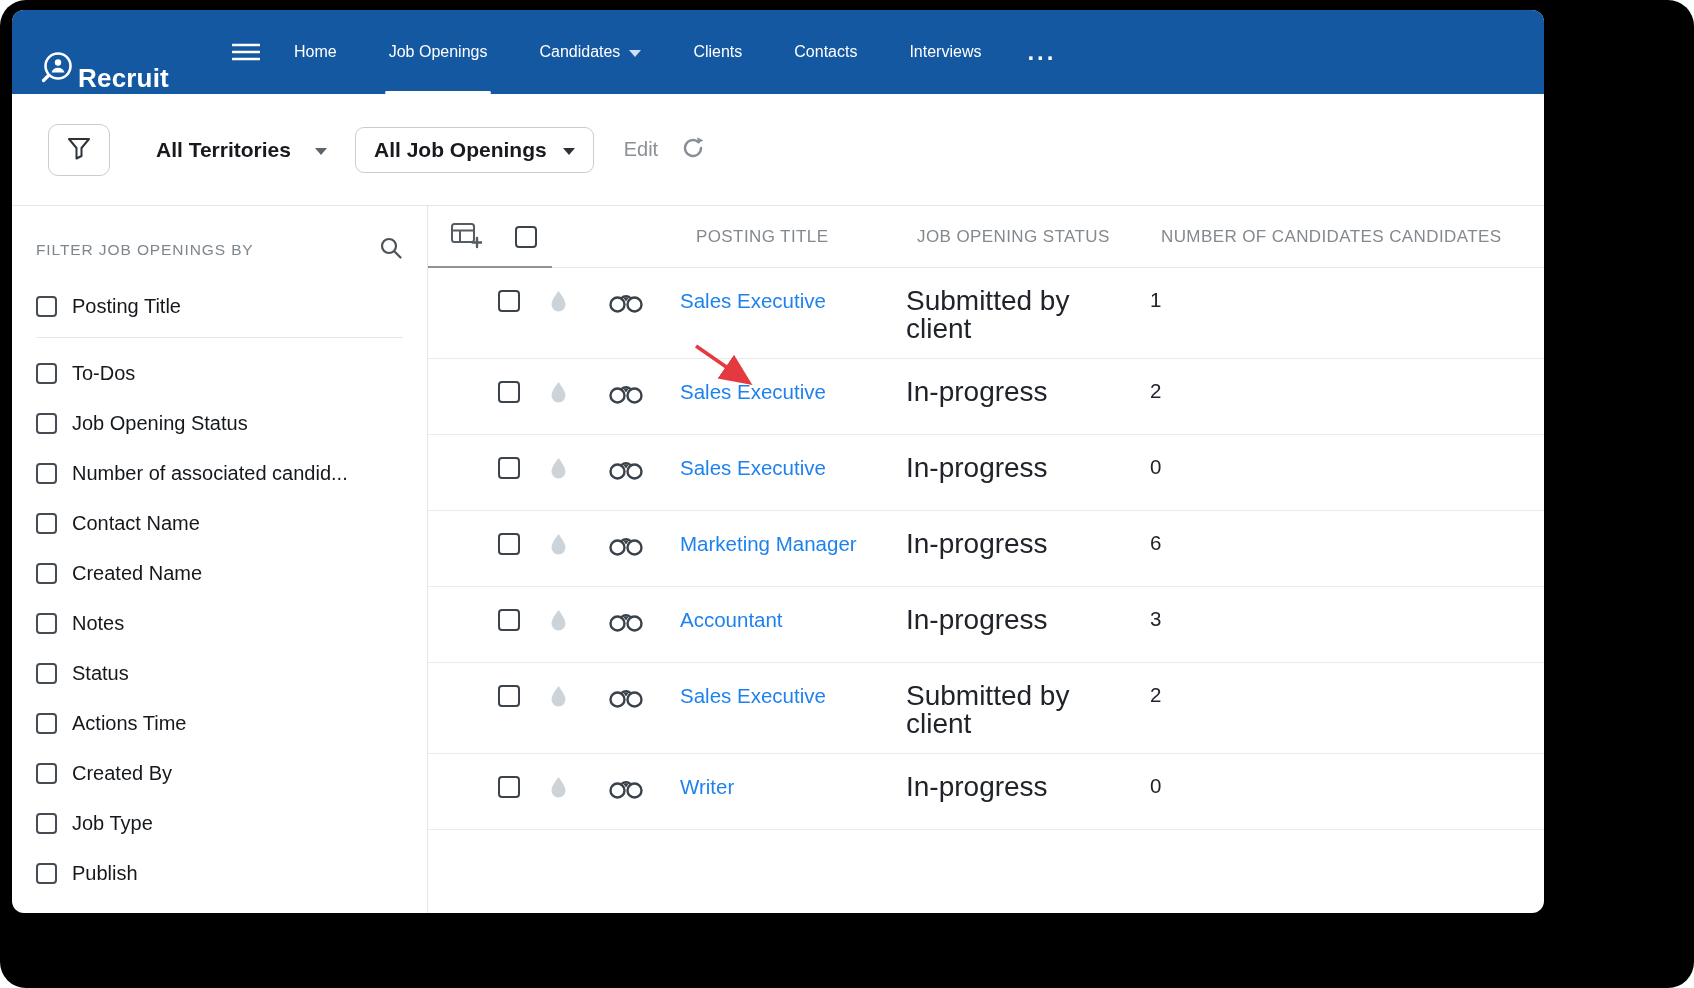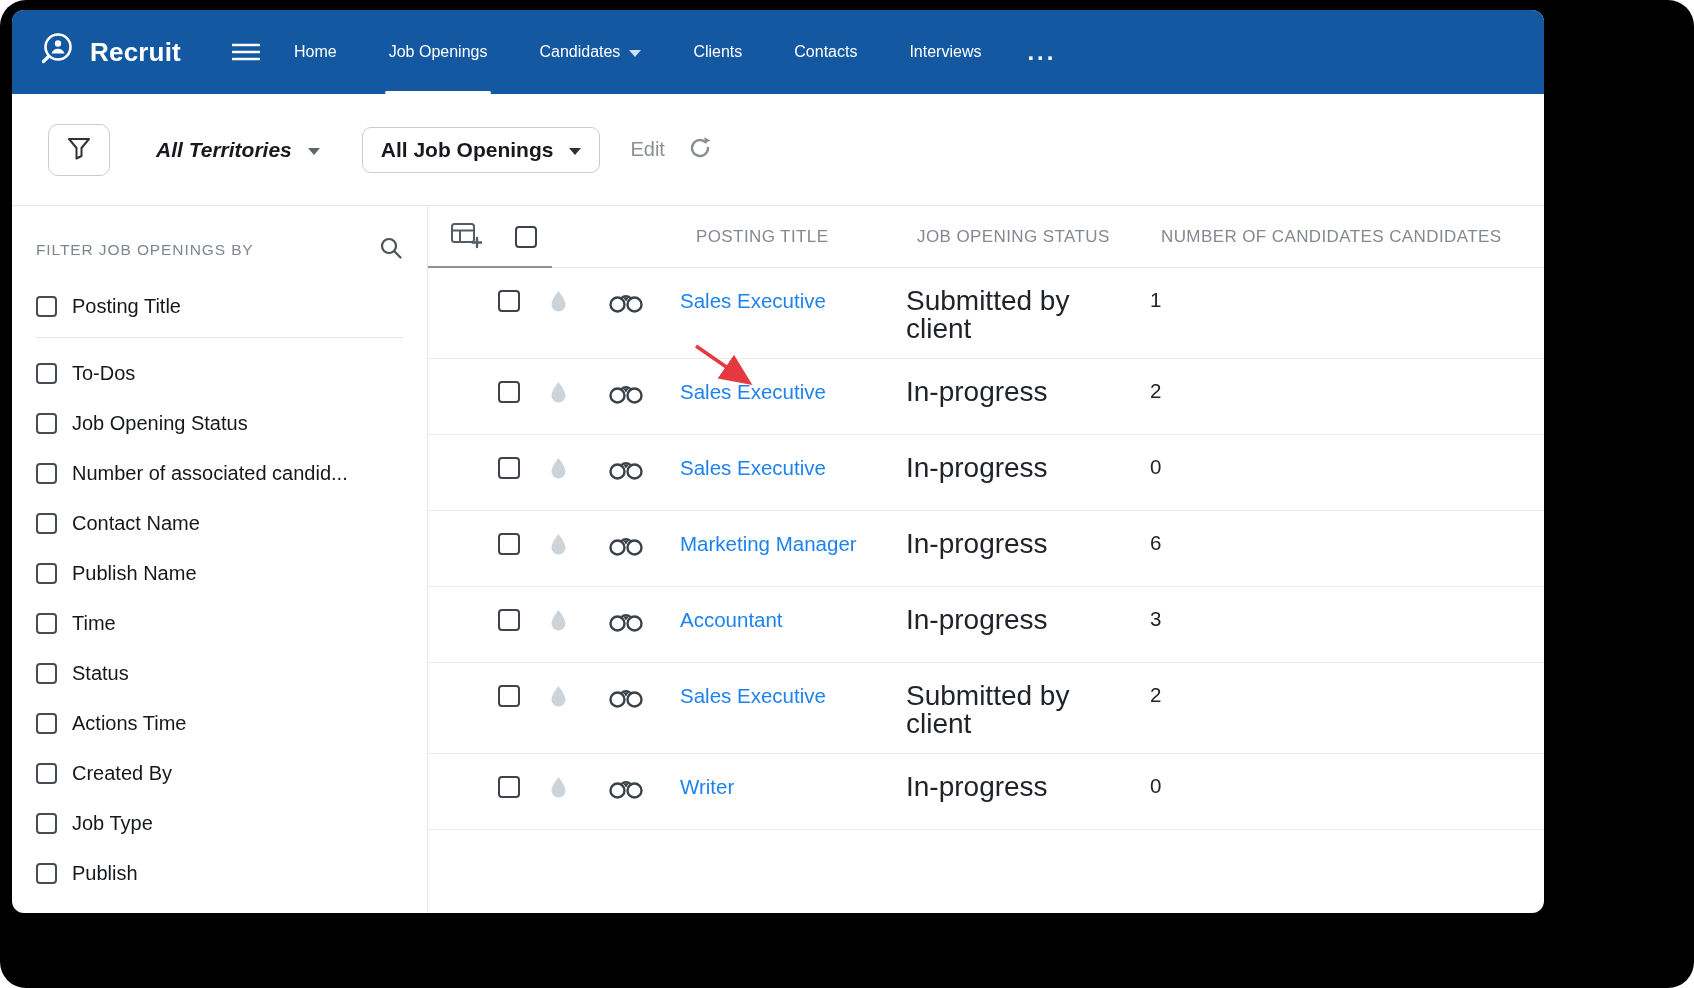--- a/index.html
+++ b/index.html
@@ -12,21 +12,21 @@
     position: absolute; left: 12px; top: 10px; width: 1532px; height: 903px;
     background: #fff; border-radius: 12px; overflow: hidden;
     display: flex; flex-direction: column;
   }
 
   
   .navbar {
     height: 84px; flex: none; background: #1558a2; color: #fff;
     display: flex; align-items: stretch; padding: 0 26px 0 24px;
   }
-  .brand { display: flex; align-items: center; gap: 12px; width: 196px; flex: none; }
+  .brand { display: flex; align-items: flex-end; width: 196px; flex: none; }
   .brand-name { font-size: 26px; font-weight: 700; letter-spacing: .2px; }
   .hamburger { display: flex; align-items: center; margin-right: 34px; cursor: pointer; background: none; border: none; }
   .nav { display: flex; align-items: stretch; gap: 52px; }
   .nav-item {
     display: flex; align-items: center; gap: 9px; position: relative;
     color: #fff; font-size: 16px; font-weight: 500; cursor: pointer; white-space: nowrap;
   }
   .nav-item.active::after {
     content: ""; position: absolute; left: -4px; right: -4px; bottom: 0;
     height: 3px; background: #fff; border-radius: 2px;
@@ -43,29 +43,29 @@
   
   .toolbar {
     height: 112px; flex: none; background: #fff; border-bottom: 1px solid #e4e7ea;
     display: flex; align-items: center; padding: 0 36px;
   }
   .filter-btn {
     width: 62px; height: 52px; border: 1px solid #c8cdd2; border-radius: 10px;
     background: #fff; display: flex; align-items: center; justify-content: center; cursor: pointer;
   }
   .territory {
-    margin-left: 46px; display: flex; align-items: center; gap: 16px;
-    font-size: 21px; font-weight: 700; color: #17191d; cursor: pointer; font-style: italic;
+    margin-left: 46px; display: flex; align-items: center; gap: 24px;
+    font-size: 21px; font-weight: 700; color: #17191d; cursor: pointer;
   }
   .caret-dn {
     width: 0; height: 0; border-left: 6px solid transparent;
     border-right: 6px solid transparent; border-top: 7px solid #5c646c; margin-top: 3px;
   }
   .view-box {
-    margin-left: 42px; height: 46px; border: 1px solid #c8cdd2; border-radius: 9px;
+    margin-left: 28px; height: 46px; border: 1px solid #c8cdd2; border-radius: 9px;
     padding: 0 18px; display: flex; align-items: center; gap: 16px;
     font-size: 21px; font-weight: 700; color: #17191d; cursor: pointer; background: #fff;
   }
   .view-box .caret-dn { border-top-color: #2c3238; }
   .edit-btn { margin-left: 30px; font-size: 20px; color: #8a9096; background: none; border: none; cursor: pointer; }
   .refresh-btn { margin-left: 22px; background: none; border: none; cursor: pointer; display: flex; align-items: center; }
 
   
   .content { flex: 1; display: flex; min-height: 0; }
 
@@ -236,26 +236,26 @@
     <span class="filter-label">Number of associated candid...</span>
   </div>
 
   <div class="filter-item">
     <span class="filter-cb"></span>
     <span class="filter-label">Contact Name</span>
   </div>
 
   <div class="filter-item">
     <span class="filter-cb"></span>
-    <span class="filter-label">Publish Name</span>
-  </div>
-
-  <div class="filter-item">
-    <span class="filter-cb"></span>
-    <span class="filter-label">Time</span>
+    <span class="filter-label">Created Name</span>
+  </div>
+
+  <div class="filter-item">
+    <span class="filter-cb"></span>
+    <span class="filter-label">Notes</span>
   </div>
 
   <div class="filter-item">
     <span class="filter-cb"></span>
     <span class="filter-label">Status</span>
   </div>
 
   <div class="filter-item">
     <span class="filter-cb"></span>
     <span class="filter-label">Actions Time</span>

